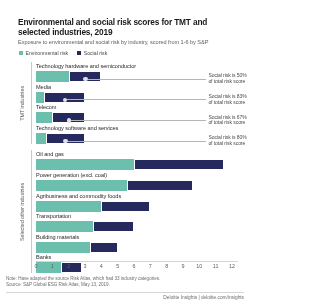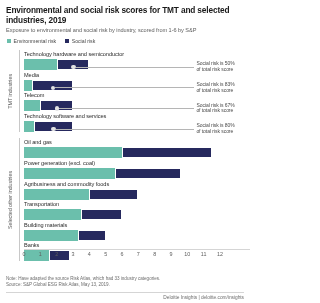--- a/index.html
+++ b/index.html
@@ -14,21 +14,21 @@
     color: #2b2b2b;
     overflow: hidden;
     position: relative;
   }
 
   #chart-root {
     width: 250px;
     height: 303px;
     position: relative;
     box-sizing: border-box;
-    padding: 0;
+    padding: 12px;
   }
 
   
   .header {
     padding: 5px 6px 0 6px;
   }
   .chart-title {
     font-size: 8.3px;
     font-weight: bold;
     line-height: 10px;

